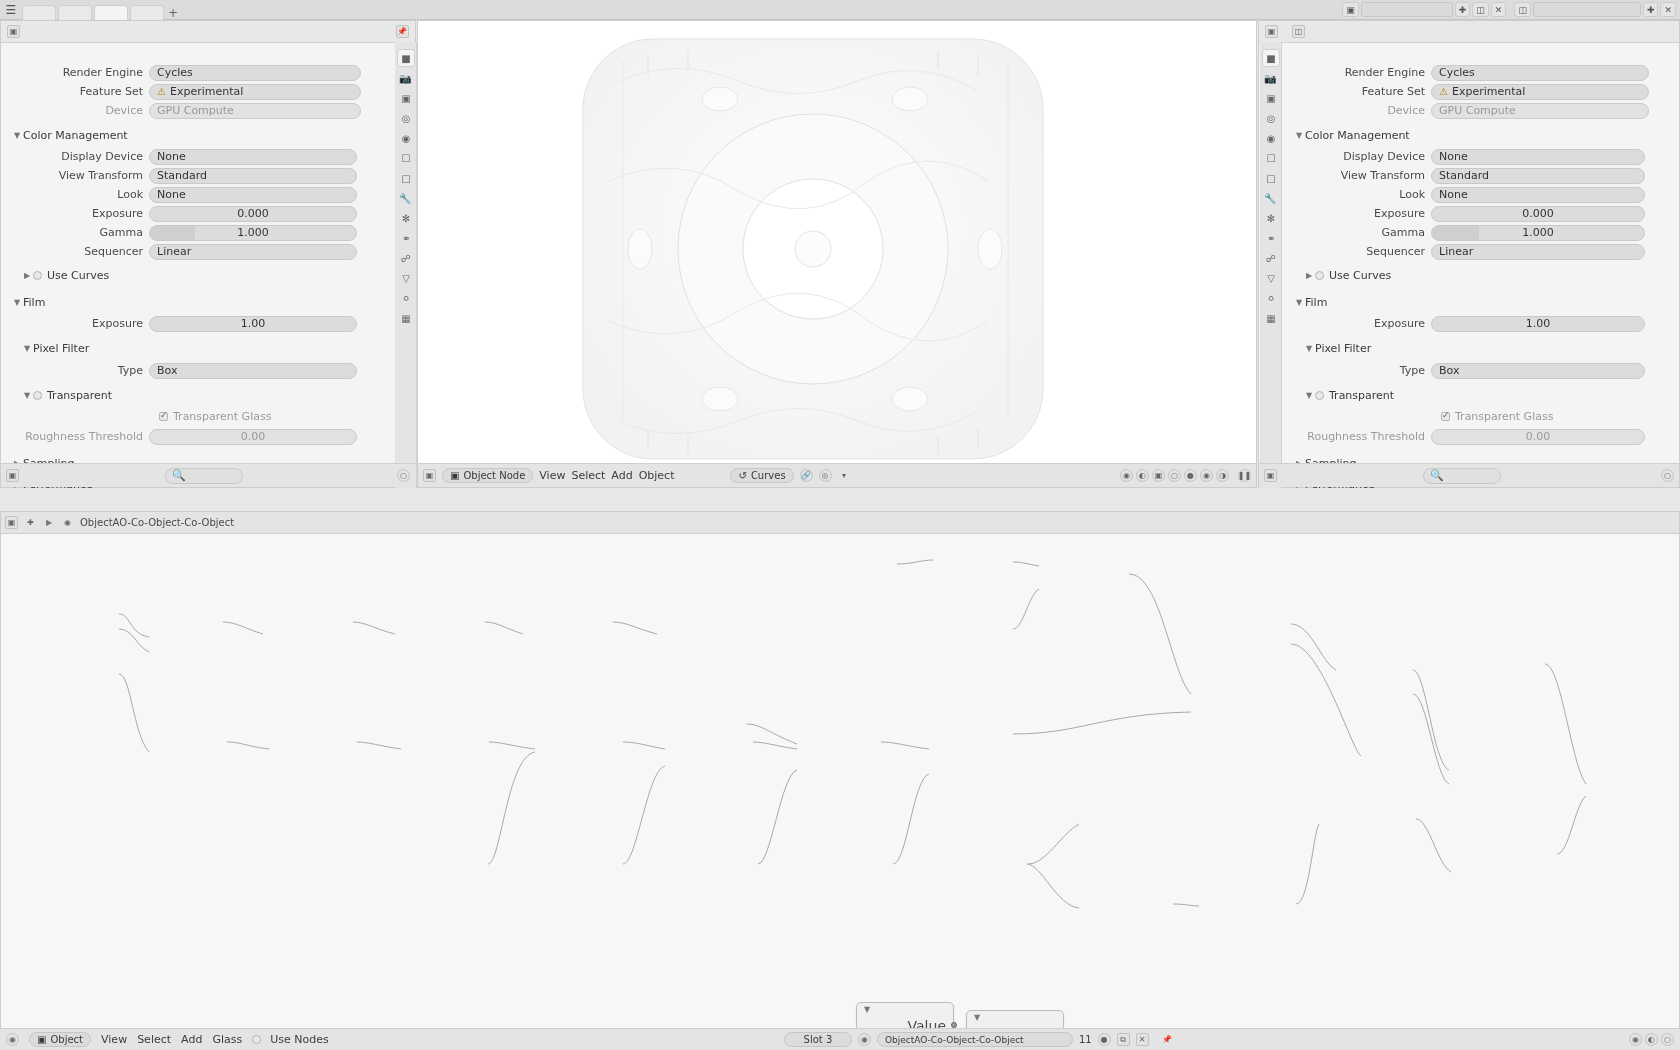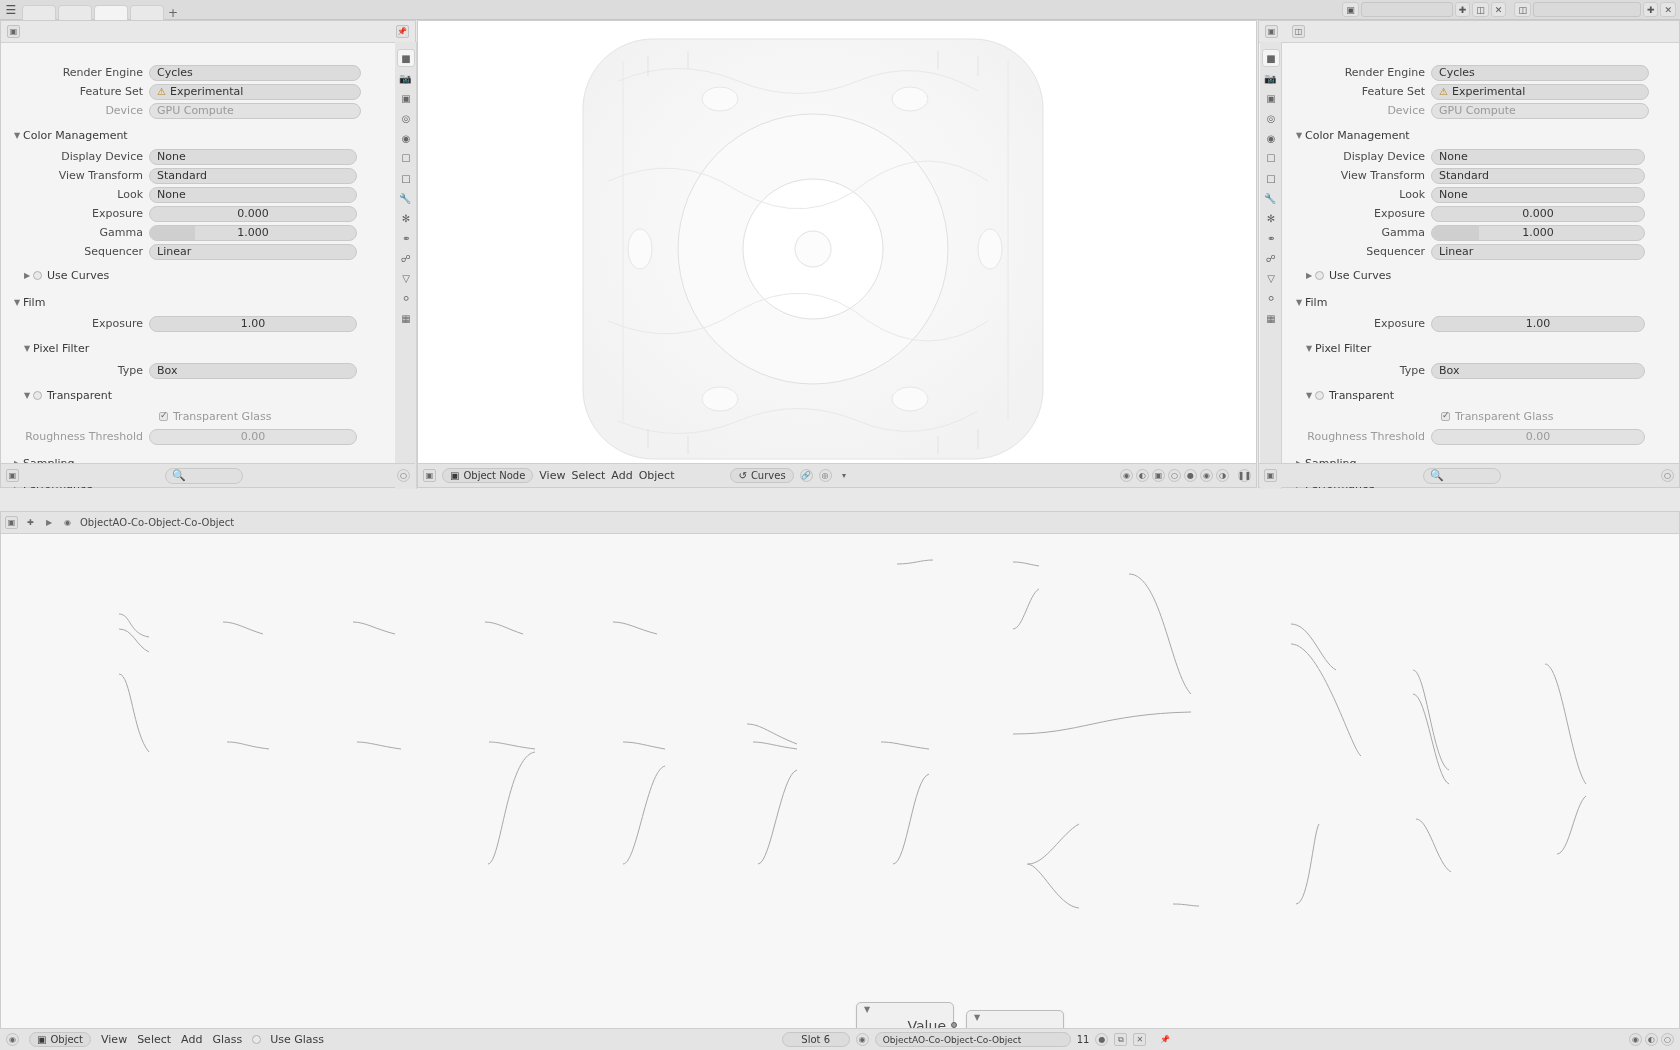--- a/index.html
+++ b/index.html
@@ -550,24 +550,24 @@
     <div class="pill">
       <span style="margin-right:4px">▣</span>
       <span>Object</span>
     </div>
     <span class="menu-item">View</span>
     <span class="menu-item">Select</span>
     <span class="menu-item">Add</span>
     <span class="menu-item">Glass</span>
     <span style="display:flex;align-items:center;gap:4px">
       <span class="radio"></span>
-      <span class="menu-item">Use Glass</span>
+      <span class="menu-item">Use Nodes</span>
     </span>
     <span style="margin-left:auto;display:flex;align-items:center;gap:6px">
-      <div class="pill" style="width:68px;justify-content:center">Slot 6</div>
+      <div class="pill" style="width:68px;justify-content:center">Slot 3</div>
       <span class="sq" style="border-radius:50%">◉</span>
       <div class="pill" style="width:196px">
         <span style="font-size:9px;white-space:nowrap;overflow:hidden">ObjectAO-Co-Object-Co-Object</span>
       </div>
       <span style="font-size:10px">11</span>
       <span class="sq" style="border-radius:50%">●</span>
       <span class="sq">⧉</span>
       <span class="sq">✕</span>
       <span class="sq" style="border:none;background:transparent;margin-left:6px">📌</span>
     </span>

